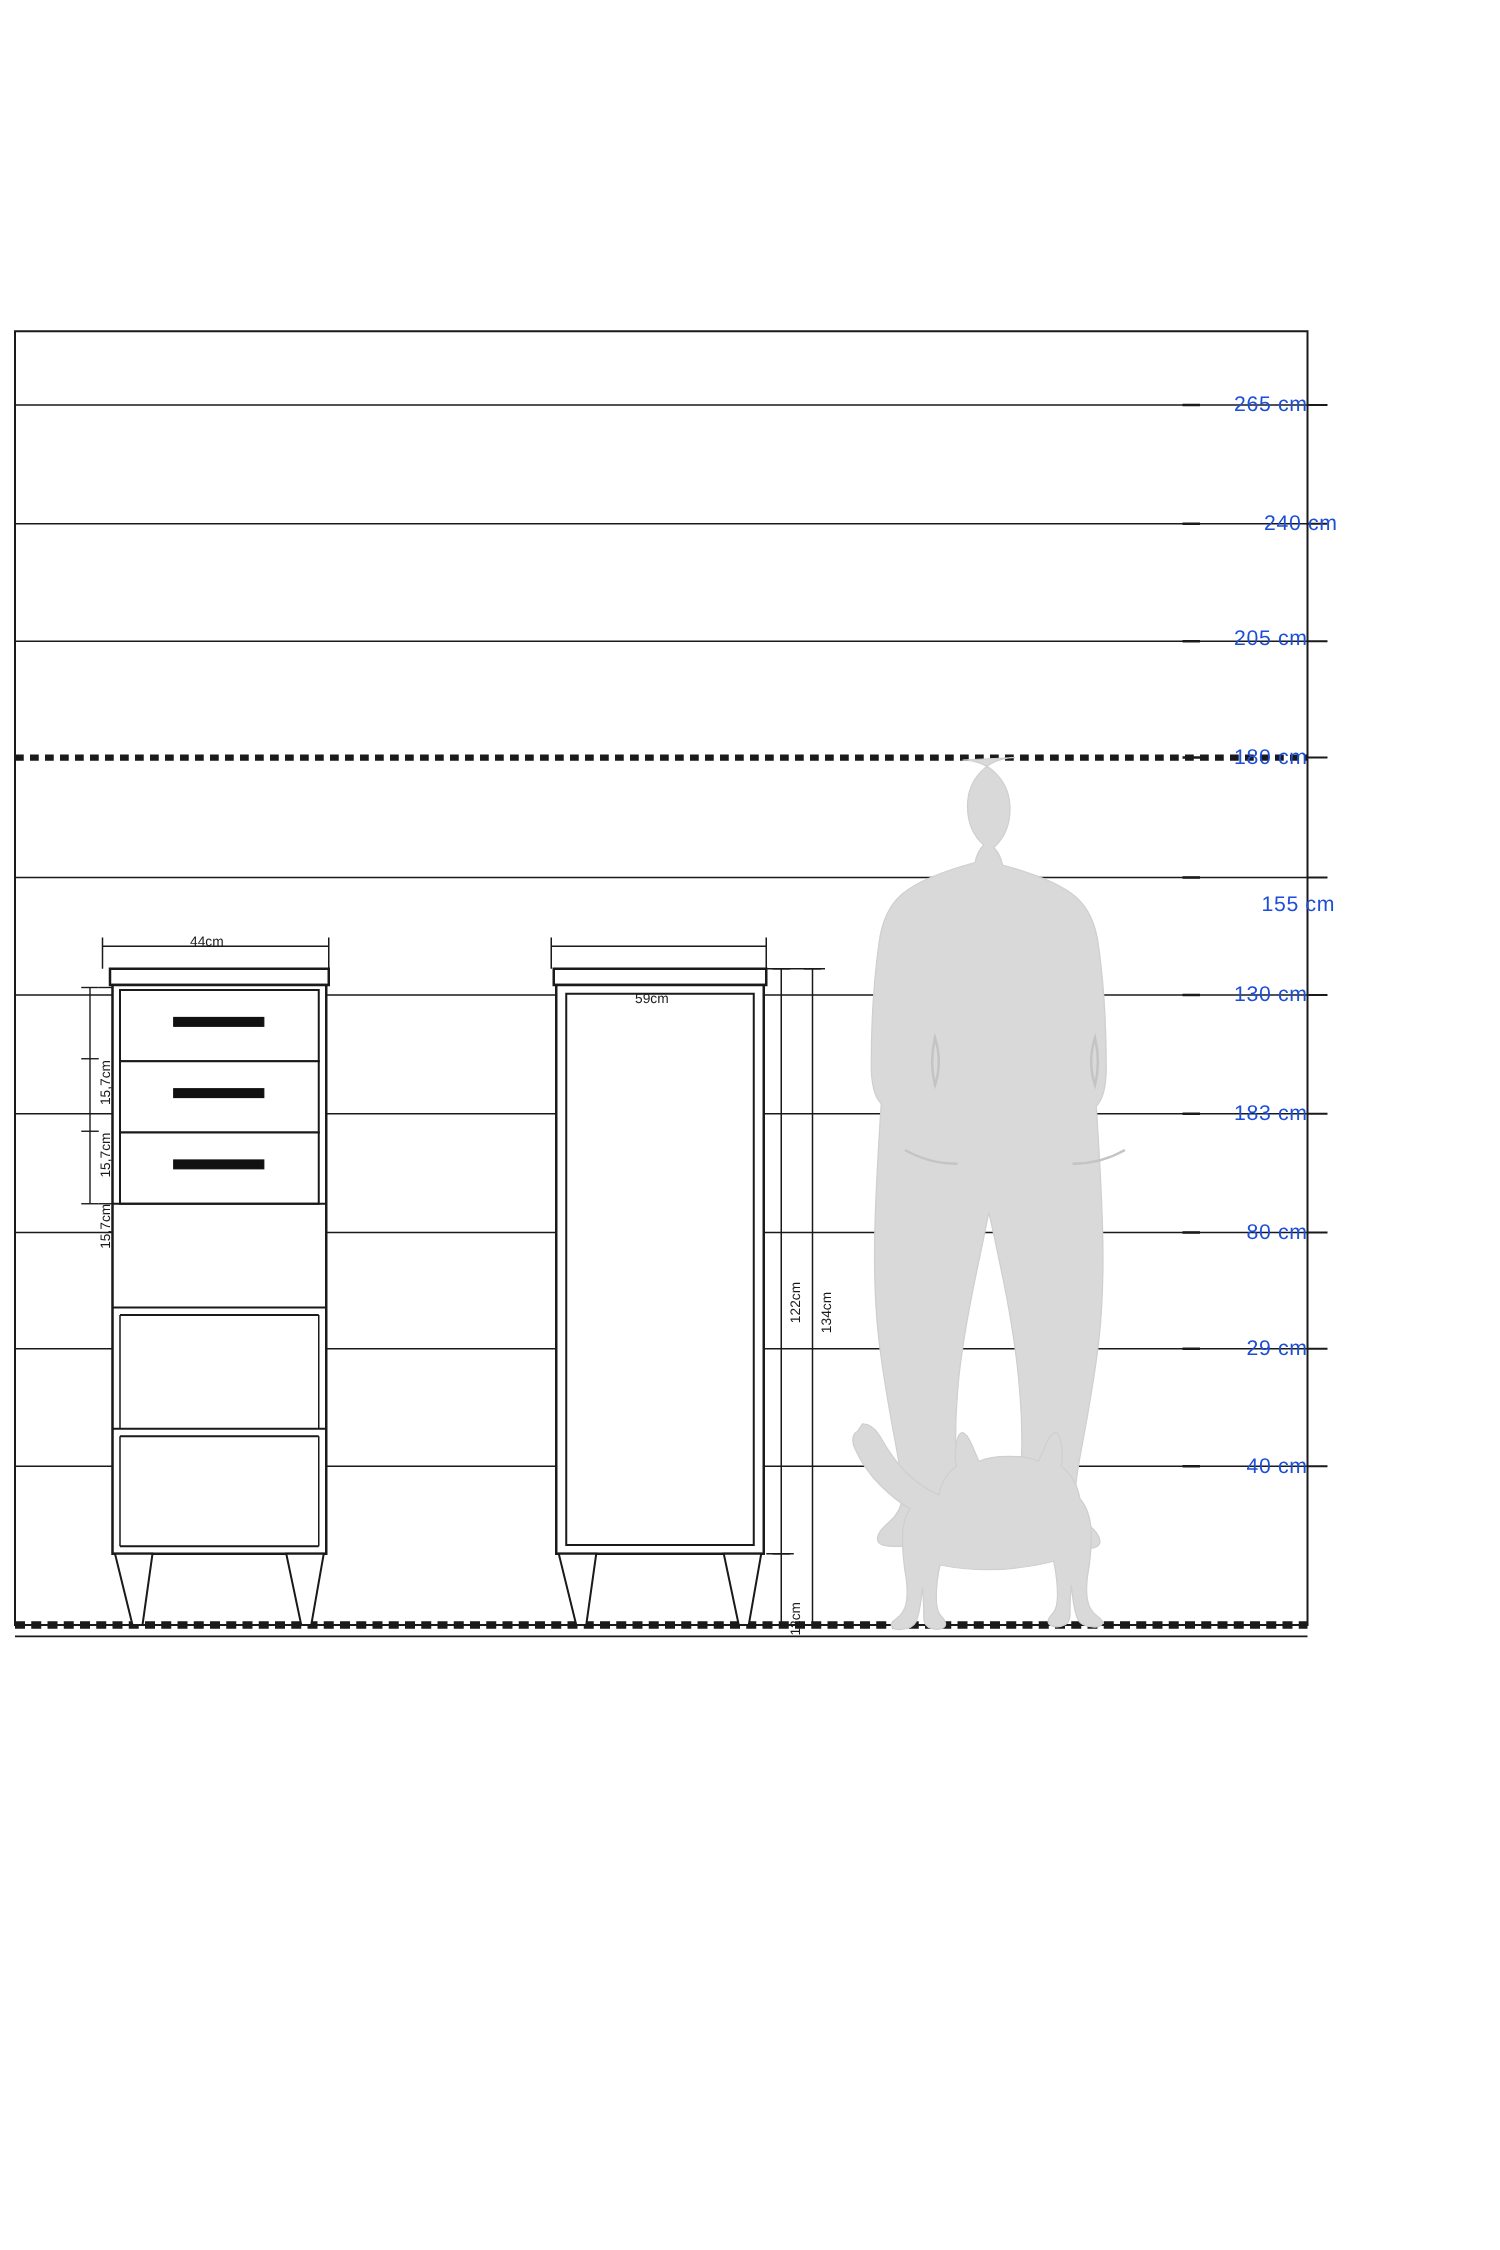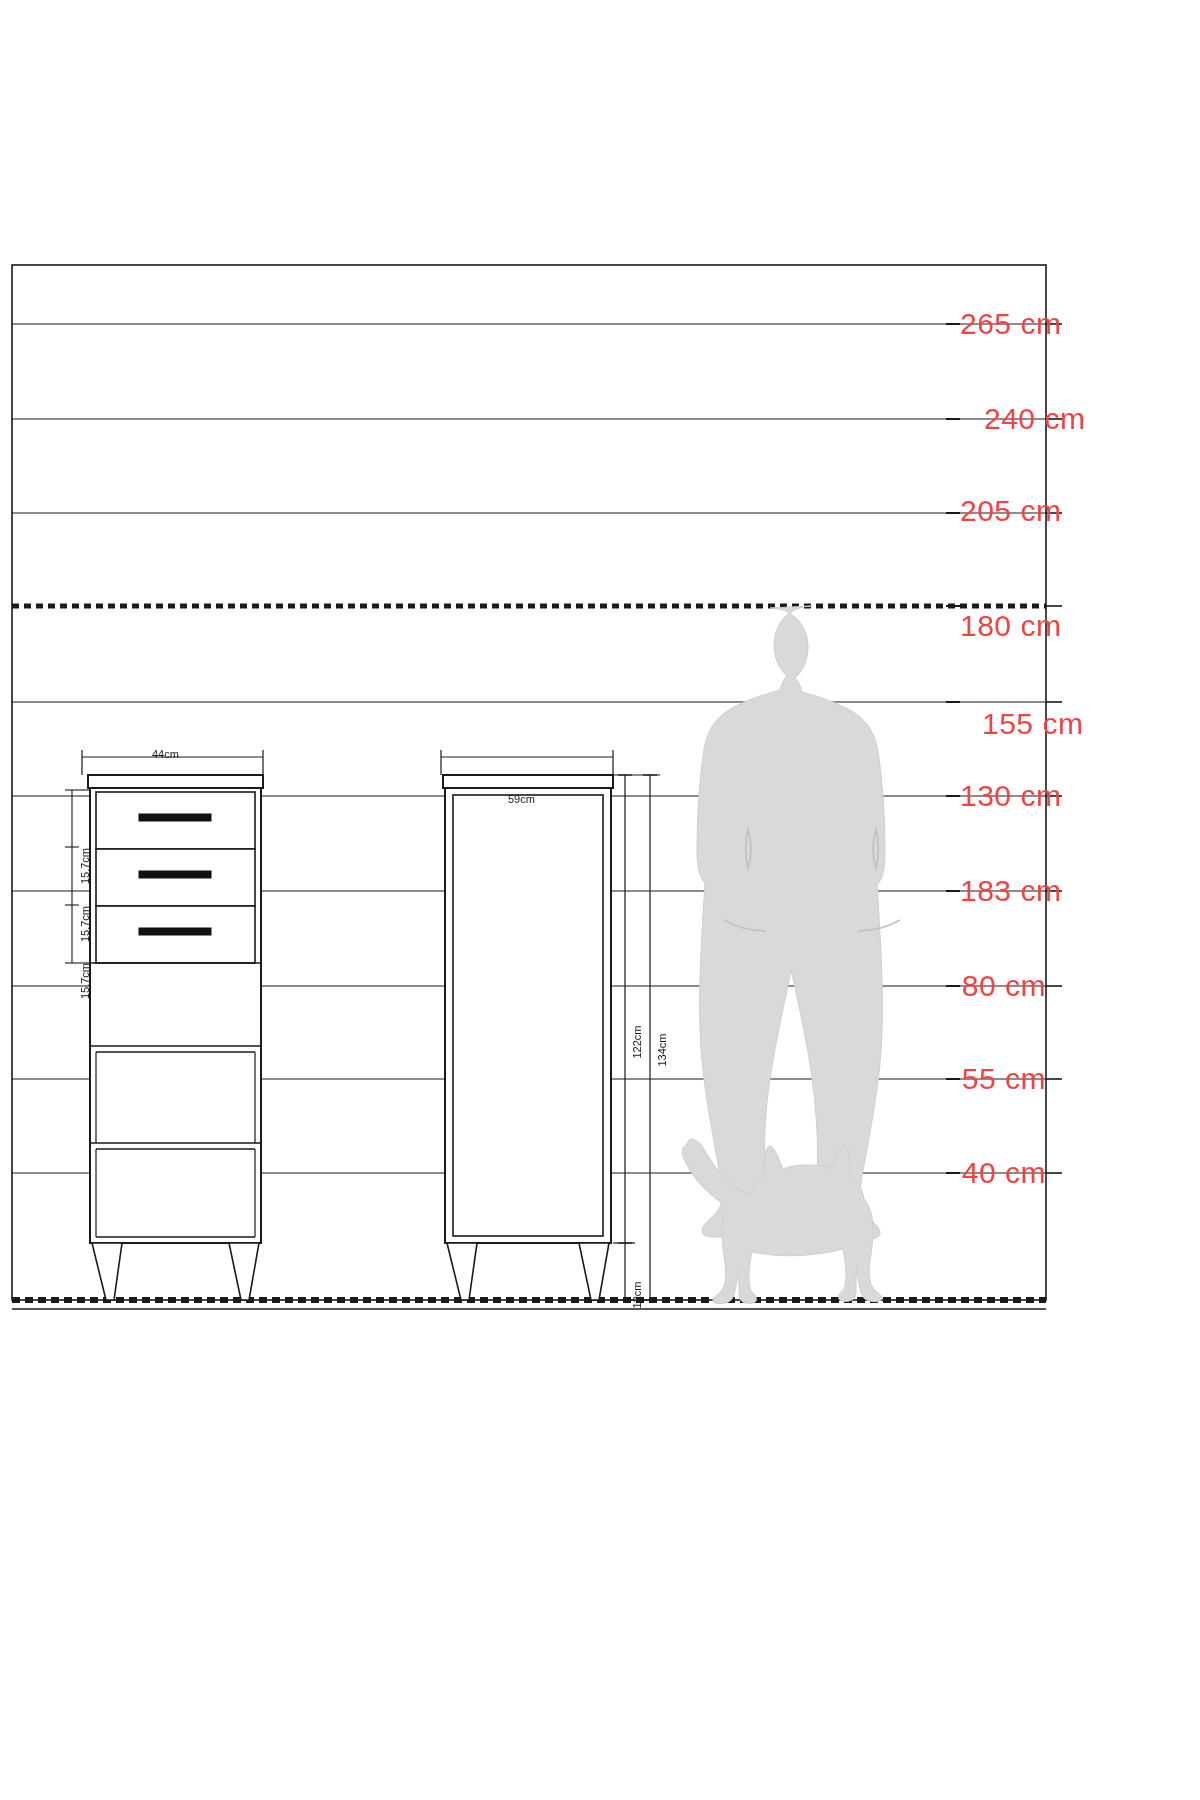--- a/index.html
+++ b/index.html
@@ -25,22 +25,22 @@
     position: absolute;
     left: 0;
     top: 0;
     width: 1200px;
     height: 1800px;
     display: block;
   }
   .scale-label {
     position: absolute;
     font-family: "Liberation Sans", sans-serif;
-    font-size: 30px;
-    color: #ef4444;
+    font-size: 17px;
+    color: #1d4ed8;
     letter-spacing: 0.5px;
     white-space: nowrap;
     text-align: right;
     transform: translateY(-50%);
   }
   .dim-label {
     position: absolute;
     font-family: "Liberation Sans", sans-serif;
     font-size: 11px;
     color: #1a1a1a;
@@ -302,26 +302,26 @@
            c-9,-4 -18,-10 -26,-18
            c-9,-9 -16,-20 -21,-29
            c-4,-7 -9,-10 -14,-10 z"></path>
     </g>
 
   </svg>
 
   <div class="scale-label" style="left:960px; top:324px; width:86px;">265 cm</div>
   <div class="scale-label" style="left:960px; top:419px; width:86px;margin-left:24px;">240 cm</div>
   <div class="scale-label" style="left:960px; top:511px; width:86px;">205 cm</div>
-  <div class="scale-label" style="left:960px; top:606px; width:86px;margin-top:20px;">180 cm</div>
+  <div class="scale-label" style="left:960px; top:606px; width:86px;">180 cm</div>
   <div class="scale-label" style="left:960px; top:724px; width:86px;margin-left:22px;">155 cm</div>
   <div class="scale-label" style="left:960px; top:796px; width:86px;">130 cm</div>
   <div class="scale-label" style="left:960px; top:891px; width:86px;">183 cm</div>
   <div class="scale-label" style="left:960px; top:986px; width:86px;">80 cm</div>
-  <div class="scale-label" style="left:960px; top:1079px; width:86px;">55 cm</div>
+  <div class="scale-label" style="left:960px; top:1079px; width:86px;">29 cm</div>
   <div class="scale-label" style="left:960px; top:1173px; width:86px;">40 cm</div>
 
   <div class="dim-label" style="left:152px; top:748px;">44cm</div>
 
   <div class="dim-label" style="left:508px; top:748px;margin-top:45px;">59cm</div>
 
   <div class="dim-label vert" style="left:79px; top:848px; transform:rotate(-90deg) translate(-100%,0);">15,7cm</div>
   <div class="dim-label vert" style="left:79px; top:906px; transform:rotate(-90deg) translate(-100%,0);">15,7cm</div>
   <div class="dim-label vert" style="left:79px; top:963px; transform:rotate(-90deg) translate(-100%,0);">15,7cm</div>
 

